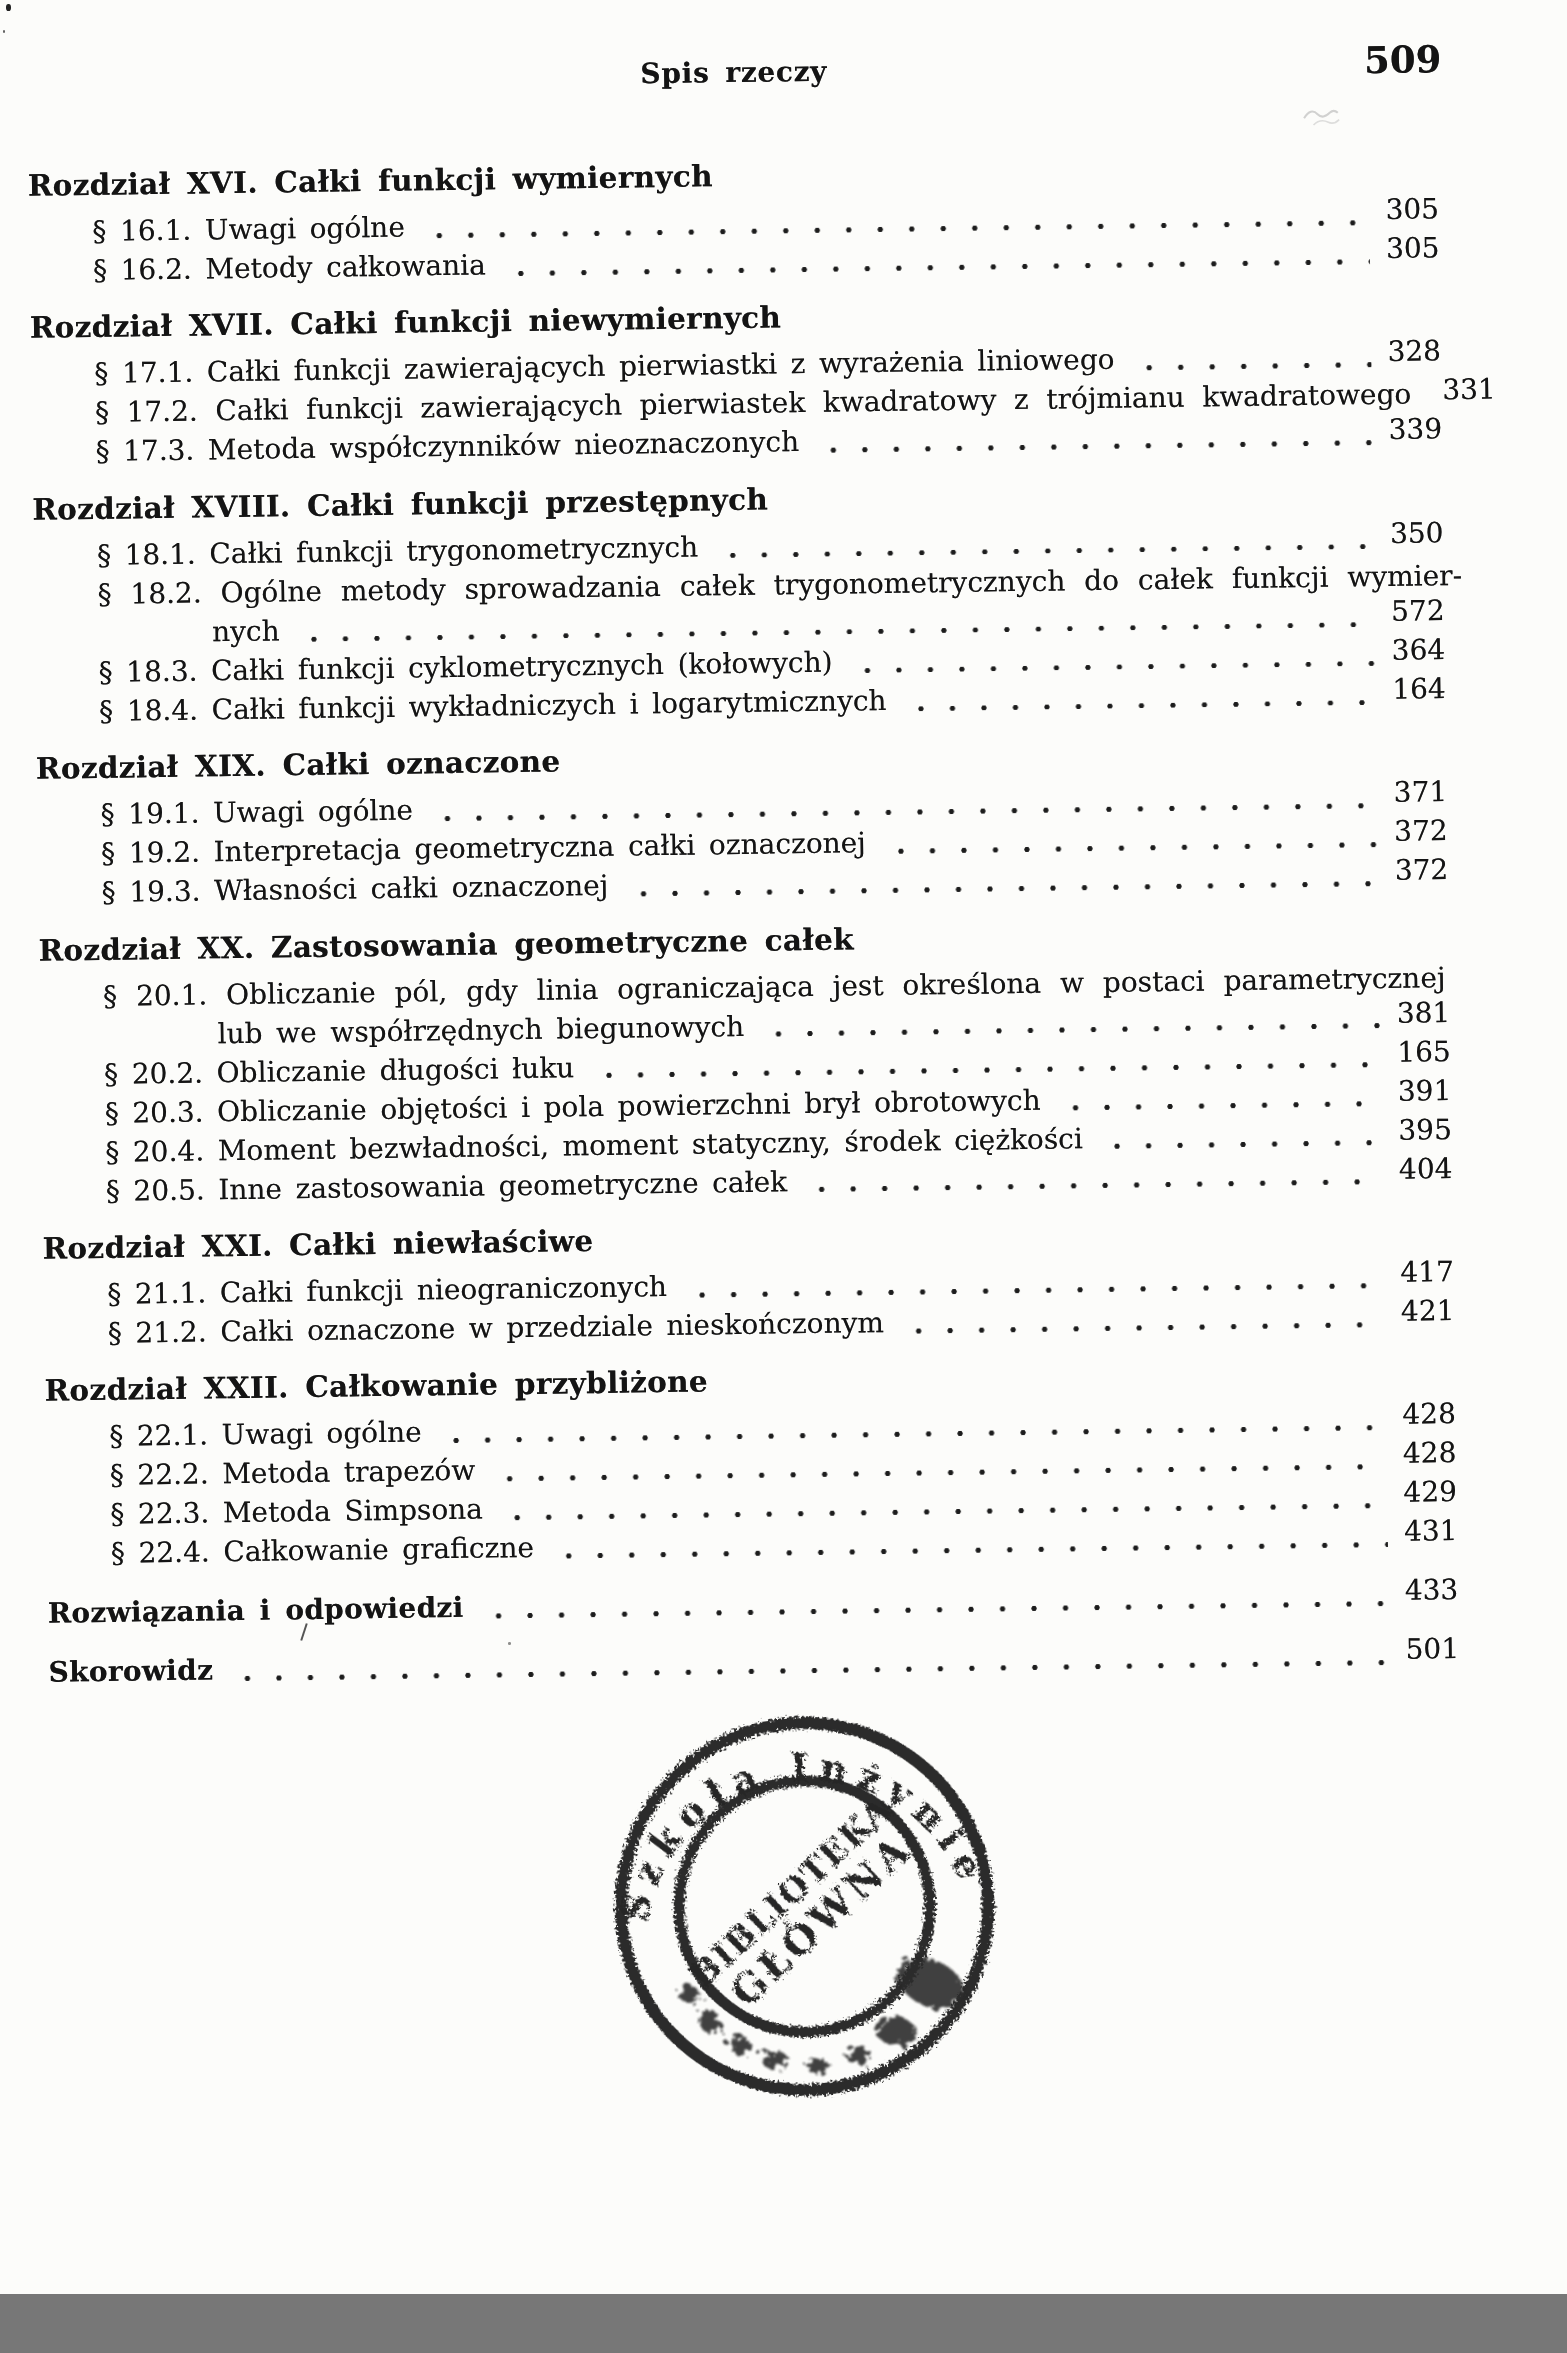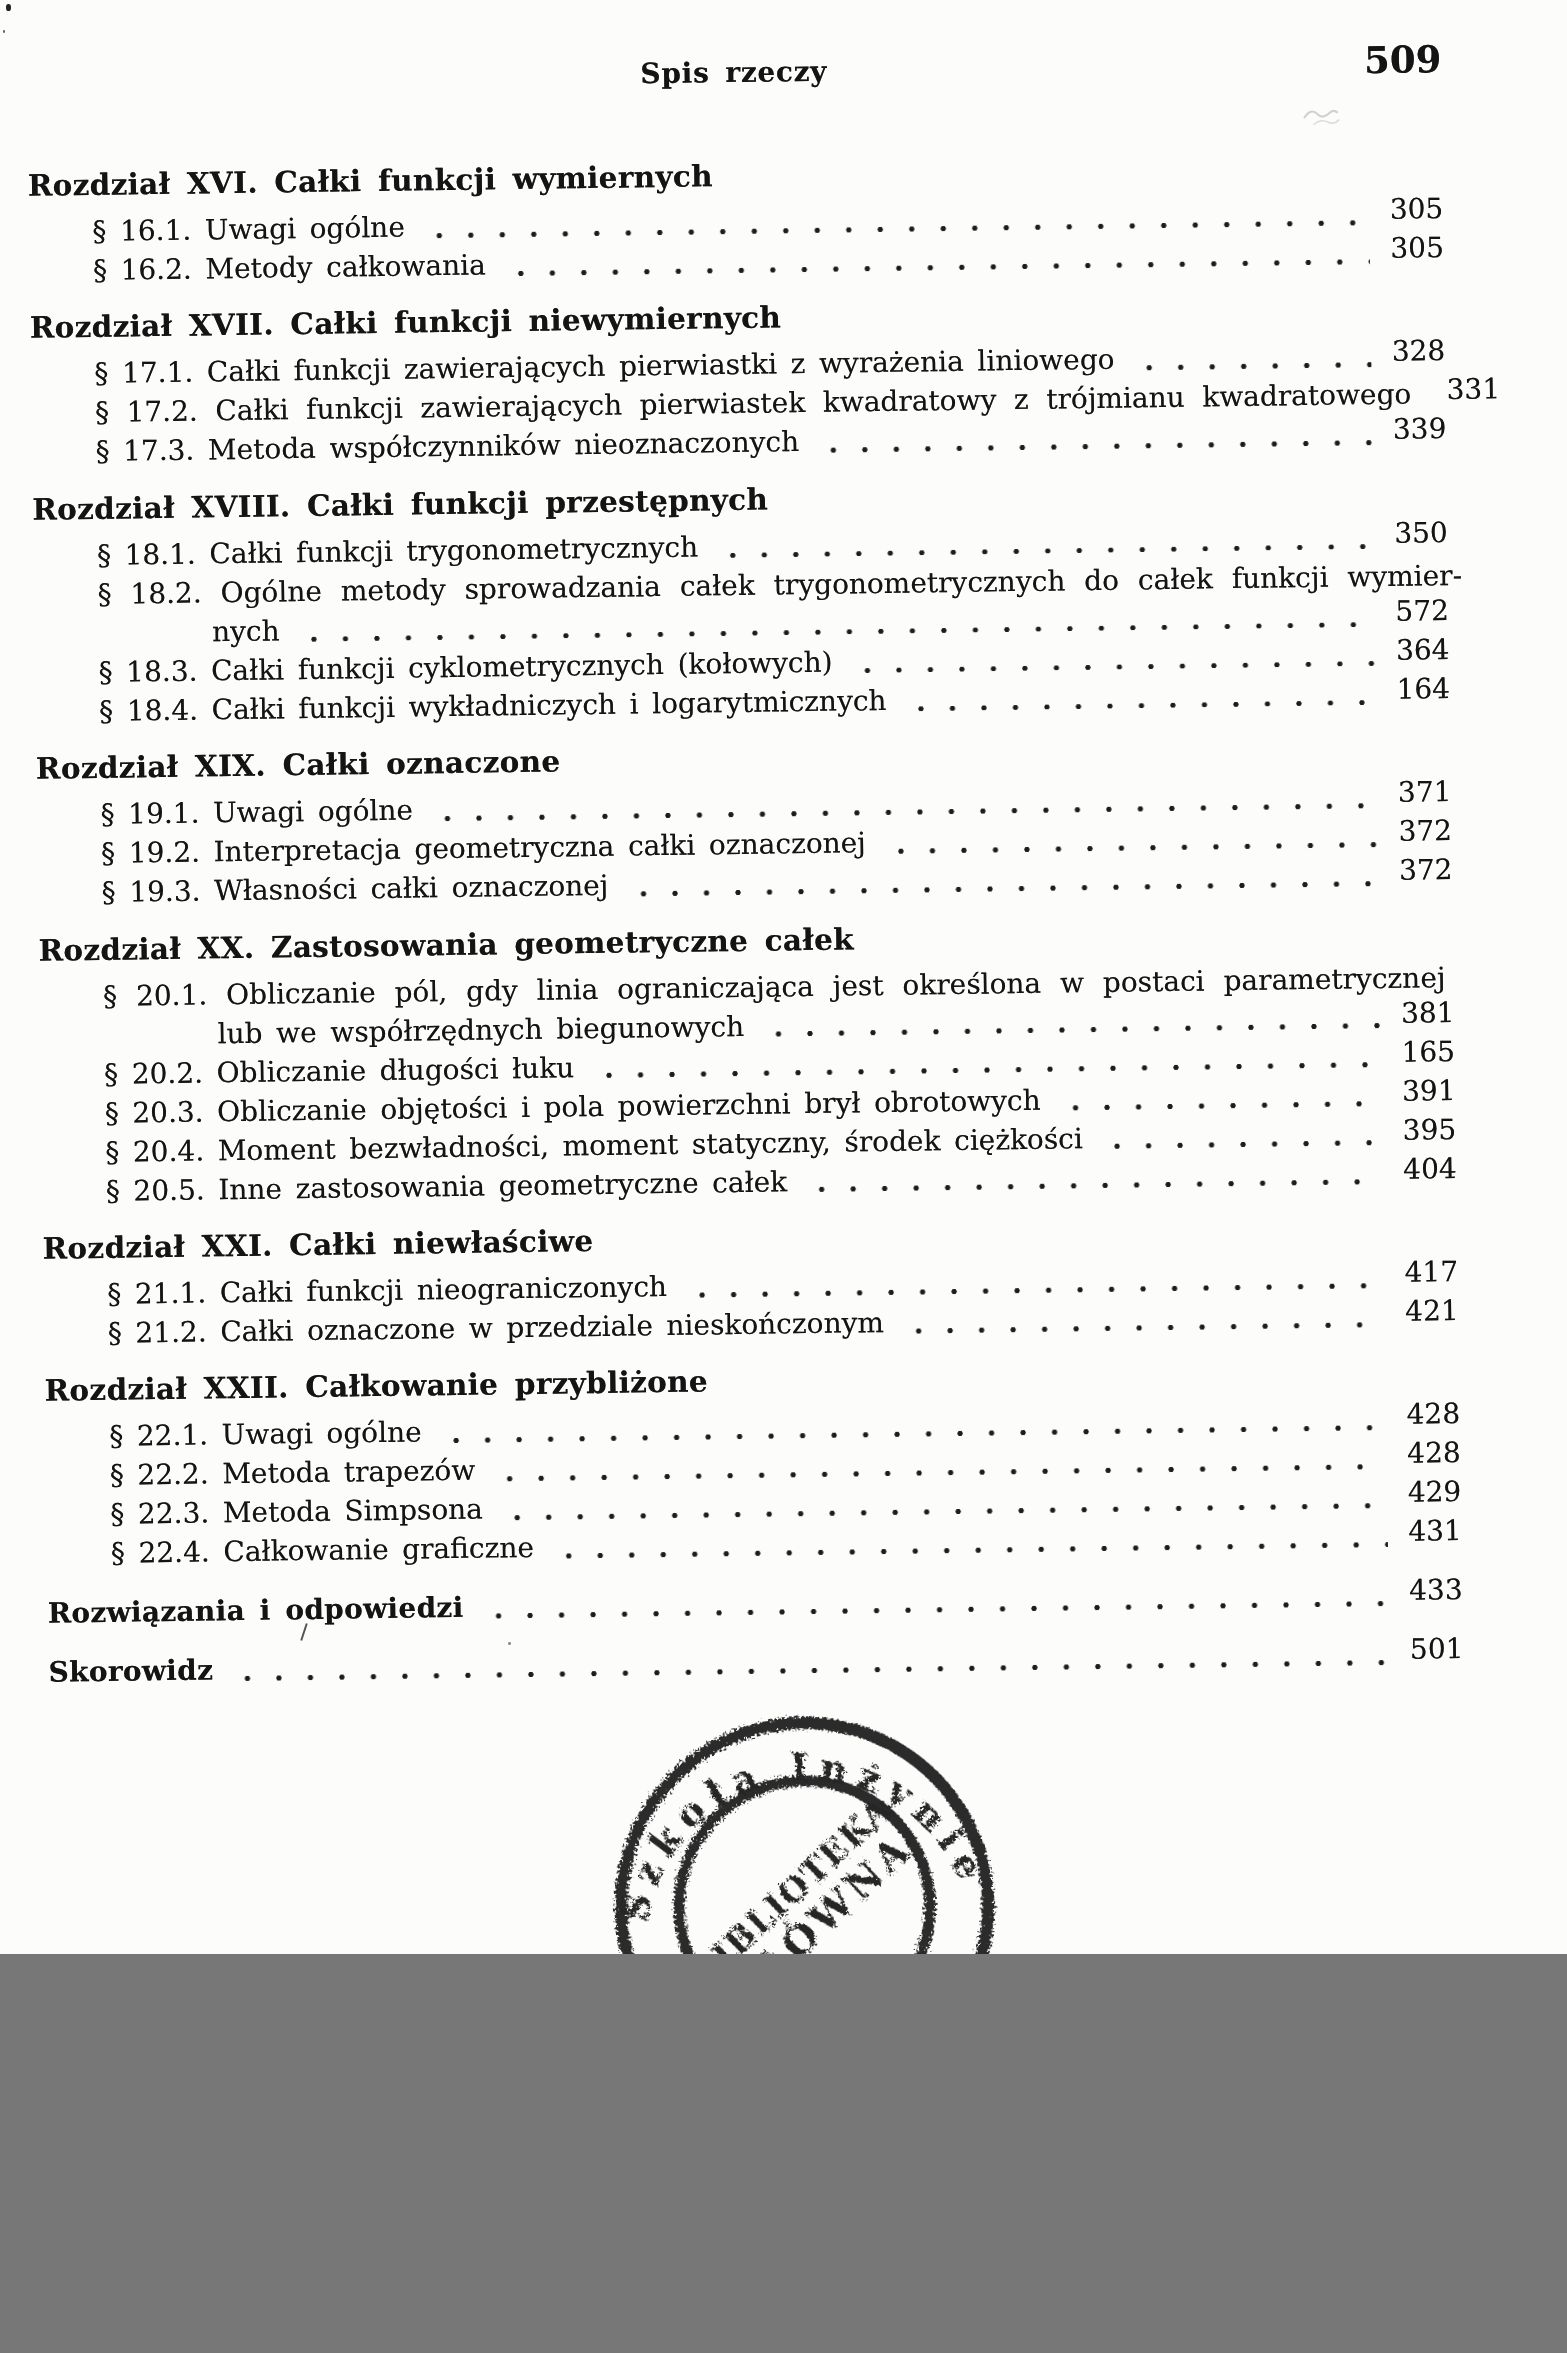--- a/index.html
+++ b/index.html
@@ -1,18 +1,18 @@
 <!DOCTYPE html>
 <html style="font-size:10.7px"><head>
 <meta charset="utf-8">
 <style>
   html,body { margin:0; padding:0; background:#777; }
   .page {
     position:relative;
-    width:1568px; height:1954px;
+    width:1568px; height:2294px;
     background:#fcfcfa;
     overflow:hidden;
     font-family:"DejaVu Serif","Liberation Serif",serif;
     color:#141414;
   }
   .content {
     position:absolute; left:25.5px; top:50px; width:1415px;
     transform:rotate(-0.8deg);
     transform-origin:50% 0;
     text-shadow:0 0 0.5px rgba(0,0,0,0.55);
@@ -35,21 +35,21 @@
   .entry-row.wrap-first .entry-label { word-spacing:10px; }
   .entry-row.nodots .entry-label { word-spacing:8.7px; }
   .entry-row.cont .entry-label { margin-left:178px; }
   .leader {
     flex:1 1 auto; align-self:flex-end;
     height:6.7px; margin:0 12px 7.4px 14.8px;
     background-image:radial-gradient(circle, #1c1c1c 2.3px, rgba(0,0,0,0) 2.9px);
     background-size:31.5px 6.7px; background-repeat:repeat-x; background-position:4px bottom;
   }
   .leader.none { background:none; }
-  .pagenum { min-width:62px; text-align:right; font-size:28px; transform:translateY(-4px); }
+  .pagenum { min-width:62px; text-align:center; font-size:28px; transform:translateY(-4px); }
 
   .footer-row { display:flex; align-items:baseline; line-height:39px; font-size:28px; margin-top:20px; }
   .footer-row .entry-label { font-weight:bold; word-spacing:4.7px; letter-spacing:0.3px; }
 
   .stamp {
     position:absolute; left:602px; top:1704px; width:405px; height:405px;
     opacity:0.93;
   }
   .smudge { position:absolute; left:1300px; top:98px; opacity:0.55; }
   .slash-mark {

